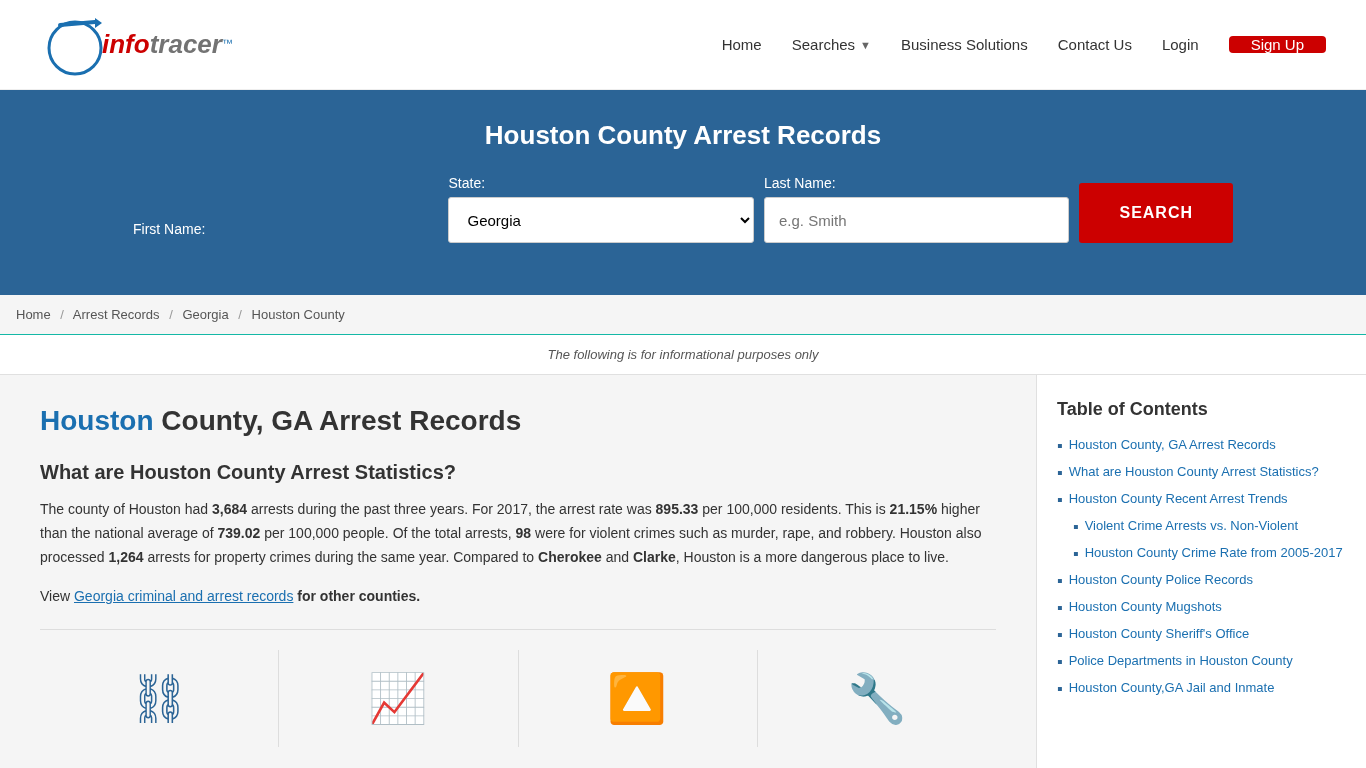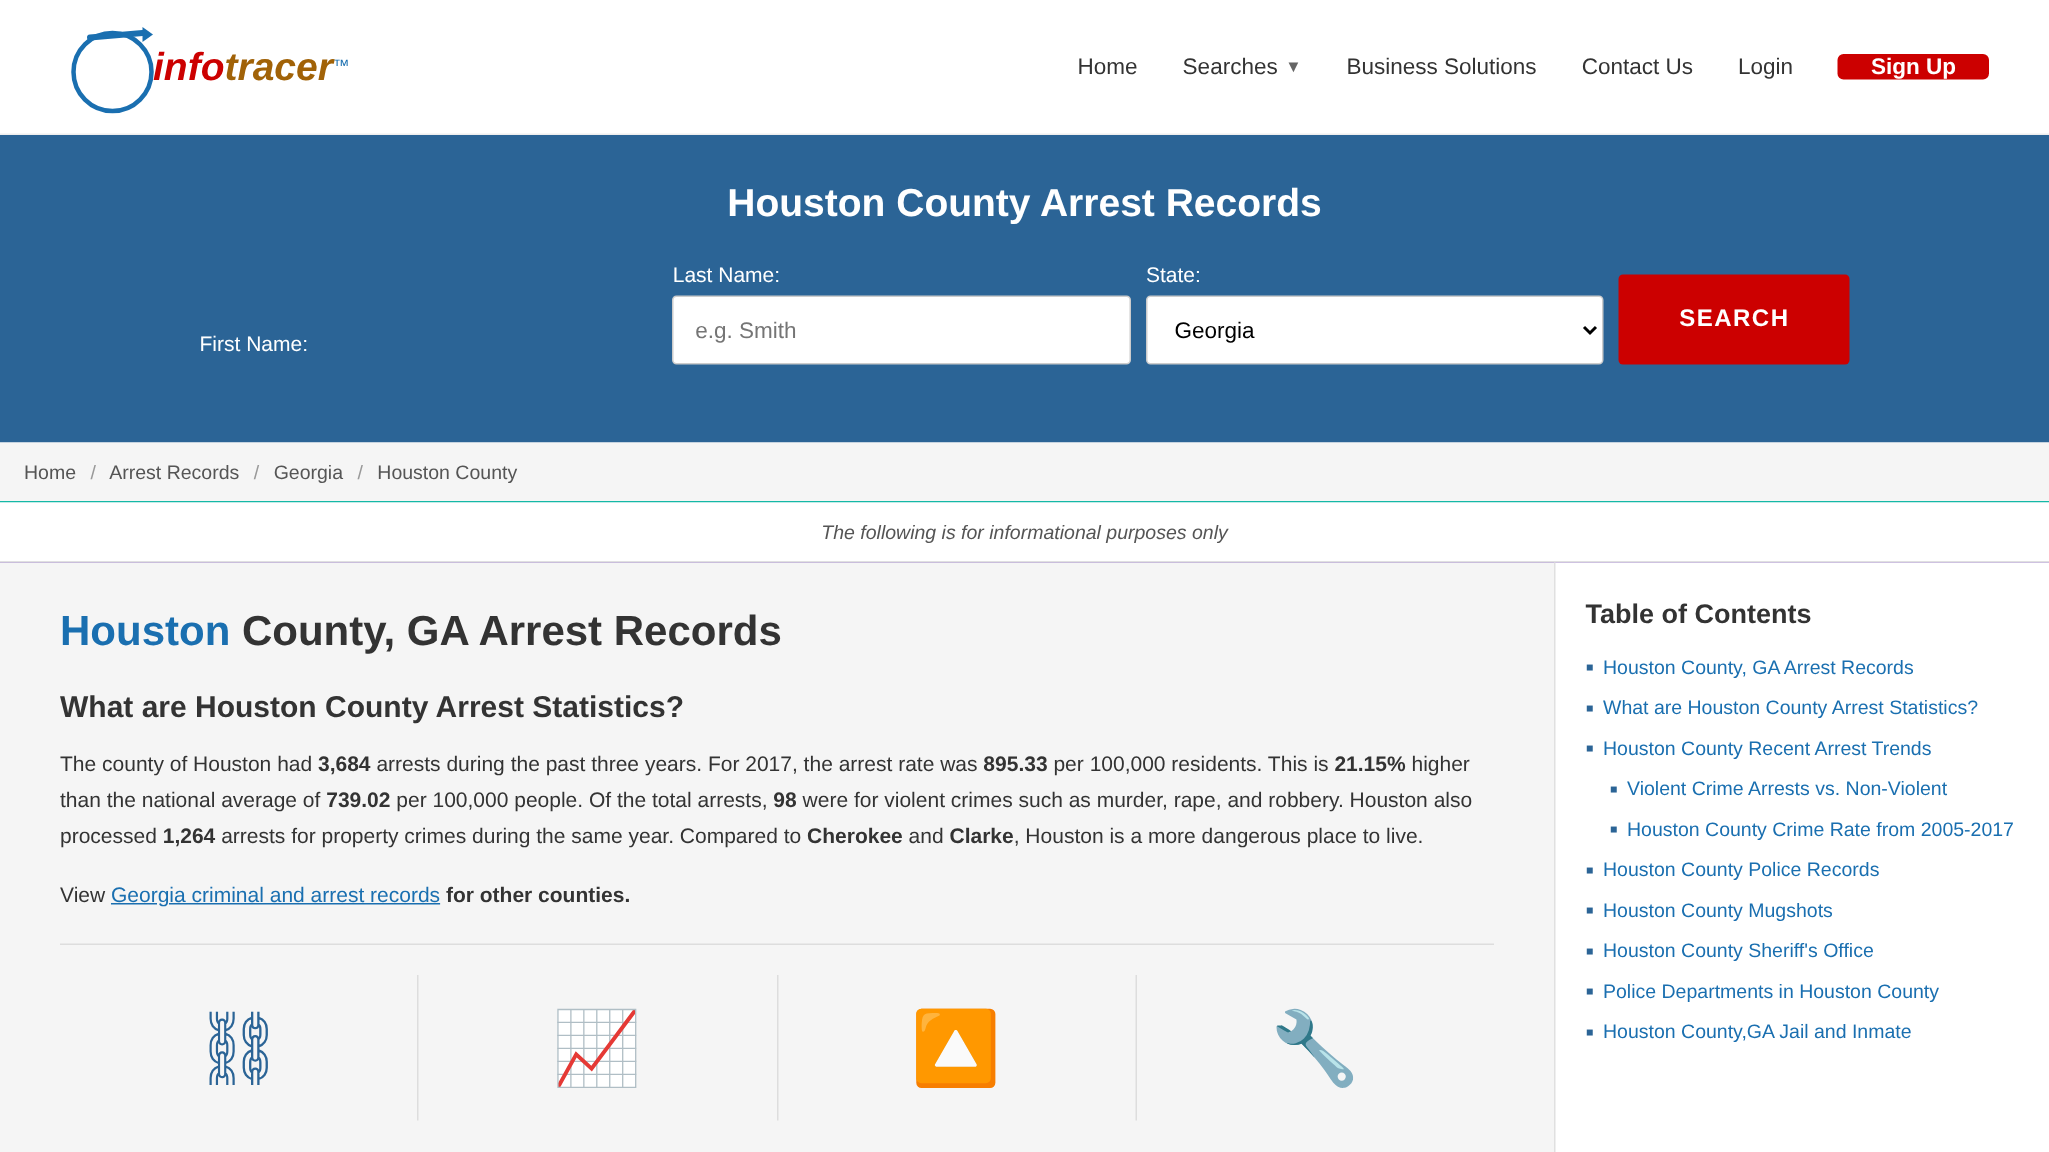--- a/index.html
+++ b/index.html
@@ -23,21 +23,21 @@
       font-weight: 500;
     }
     .nav-searches { display: flex; align-items: center; gap: 5px; }
     .nav-searches .chevron { font-size: 11px; color: #666; }
     .btn-signup {
       background: #cc0000;
       color: #fff;
       border: none;
       padding: 0 22px;
       font-size: 15px;
-      font-weight: bold;
+      font-weight: normal;
       border-radius: 4px;
       cursor: pointer;
     }
     .btn-login {
       background: none;
       border: none;
       font-size: 15px;
       font-weight: 500;
       color: #333;
       cursor: pointer;
@@ -238,21 +238,21 @@
 <header class="site-header">
   <div class="logo-wrap">
     <svg width="70" height="70" viewBox="0 0 70 70">
 
       <circle cx="35" cy="38" r="26" fill="none" stroke="#1a6fb0" stroke-width="3"></circle>
 
       <line x1="20" y1="15" x2="55" y2="12" stroke="#1a6fb0" stroke-width="4" stroke-linecap="round"></line>
       <polygon points="55,8 62,13 55,18" fill="#1a6fb0"></polygon>
     </svg>
     <div style="margin-left:-8px;">
-      <span style="font-size:26px; font-weight:bold; font-style:italic; color:#cc0000;">info</span><span style="font-size:26px; font-weight:bold; font-style:italic; color:#a16207;">tracer</span><sup style="font-size:11px; color:#1a6fb0;">™</sup>
+      <span style="font-size:26px; font-weight:bold; font-style:italic; color:#cc0000;">info</span><span style="font-size:26px; font-weight:bold; font-style:italic; color:#737373;">tracer</span><sup style="font-size:11px; color:#1a6fb0;">™</sup>
     </div>
   </div>
   <nav>
     <a href="#">Home</a>
     <a href="#" class="nav-searches">
       <span>Searches</span>
       <span class="chevron">▼</span>
     </a>
     <a href="#">Business Solutions</a>
     <a href="#">Contact Us</a>
@@ -261,34 +261,34 @@
   </nav>
 </header>
 
 <section class="hero-section">
   <h1 class="hero-title">Houston County Arrest Records</h1>
   <div class="search-form">
     <div class="form-group">
       <label>First Name:</label>
     </div>
     <div class="form-group">
-      <label>Last Name:</label>
-      <input type="text" placeholder="e.g. Smith" style="">
-    </div>
-    <div class="form-group">
       <label>State:</label>
       <select>
         <option value="Georgia" selected="">Georgia</option>
         <option value="Alabama">Alabama</option>
         <option value="Alaska">Alaska</option>
         <option value="Arizona">Arizona</option>
         <option value="California">California</option>
         <option value="Florida">Florida</option>
         <option value="Texas">Texas</option>
       </select>
+    </div>
+    <div class="form-group">
+      <label>Last Name:</label>
+      <input type="text" placeholder="e.g. Smith" style="">
     </div>
     <button class="btn-search">SEARCH</button>
   </div>
 </section>
 
 <div class="breadcrumb">
   <a href="#">Home</a>
   <span class="sep">/</span>
   <a href="#">Arrest Records</a>
   <span class="sep">/</span>

